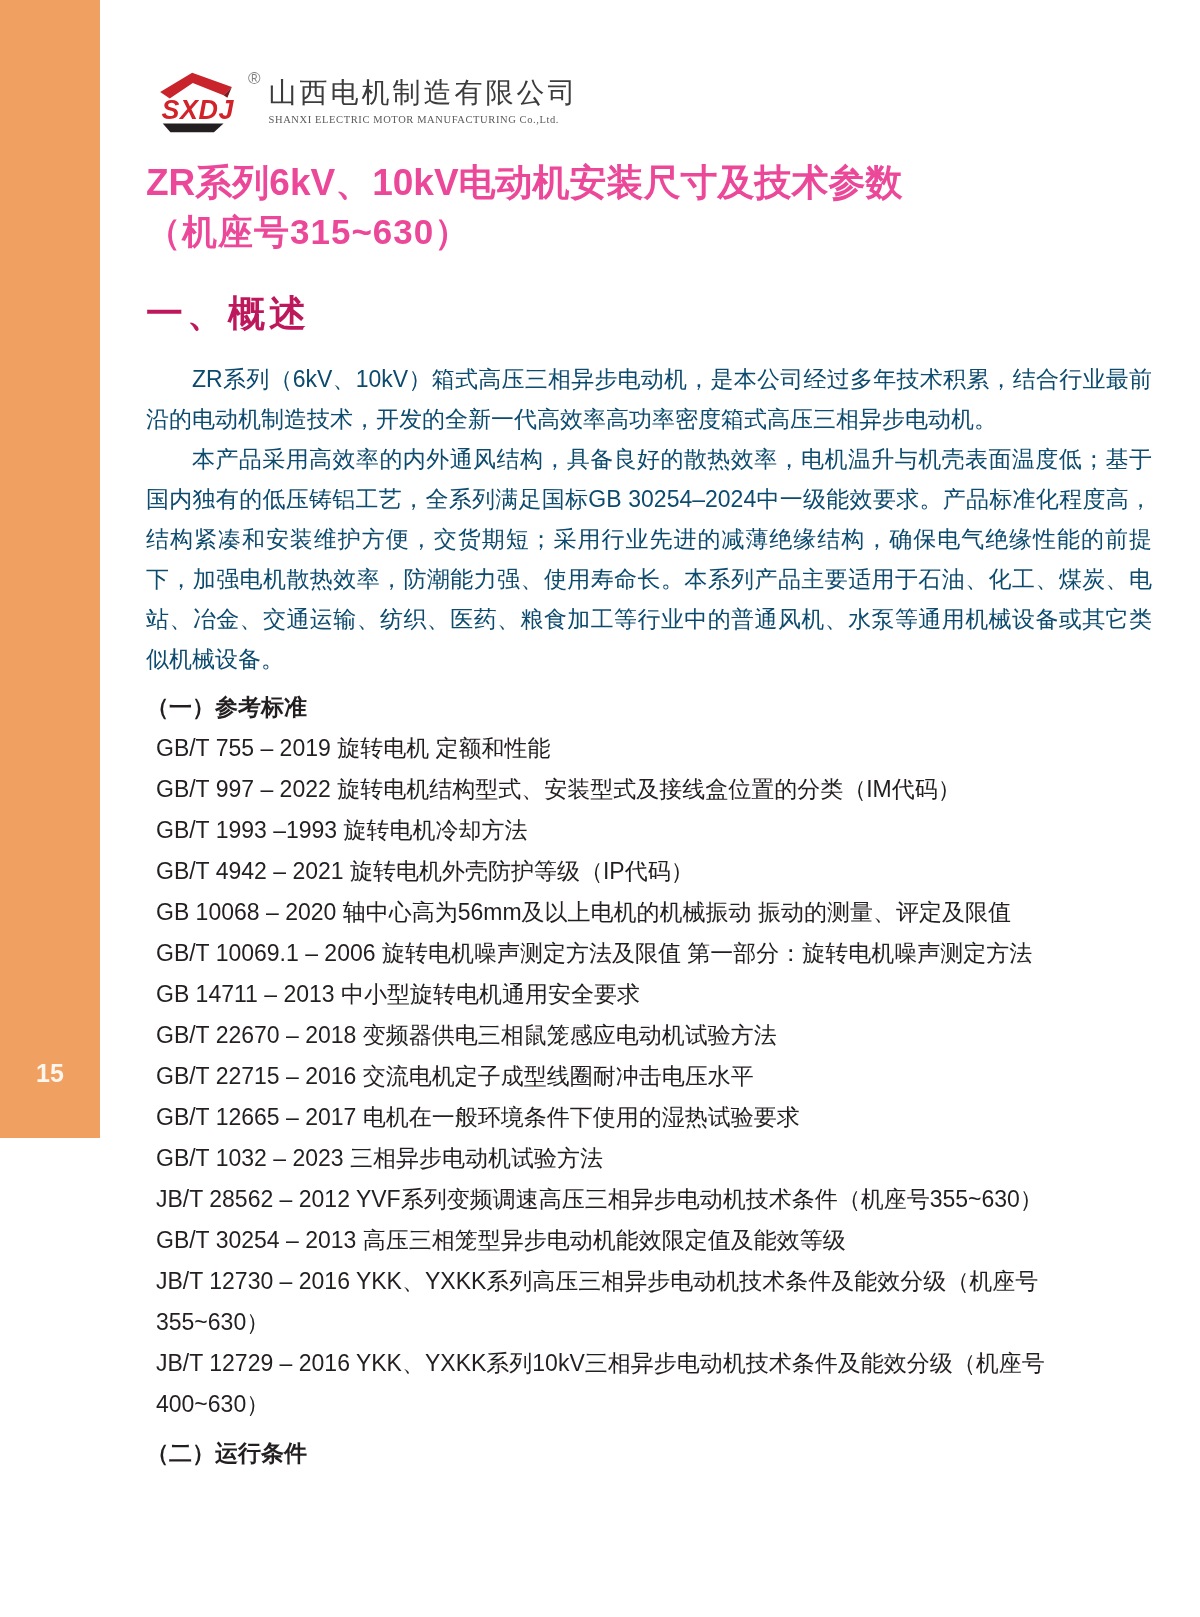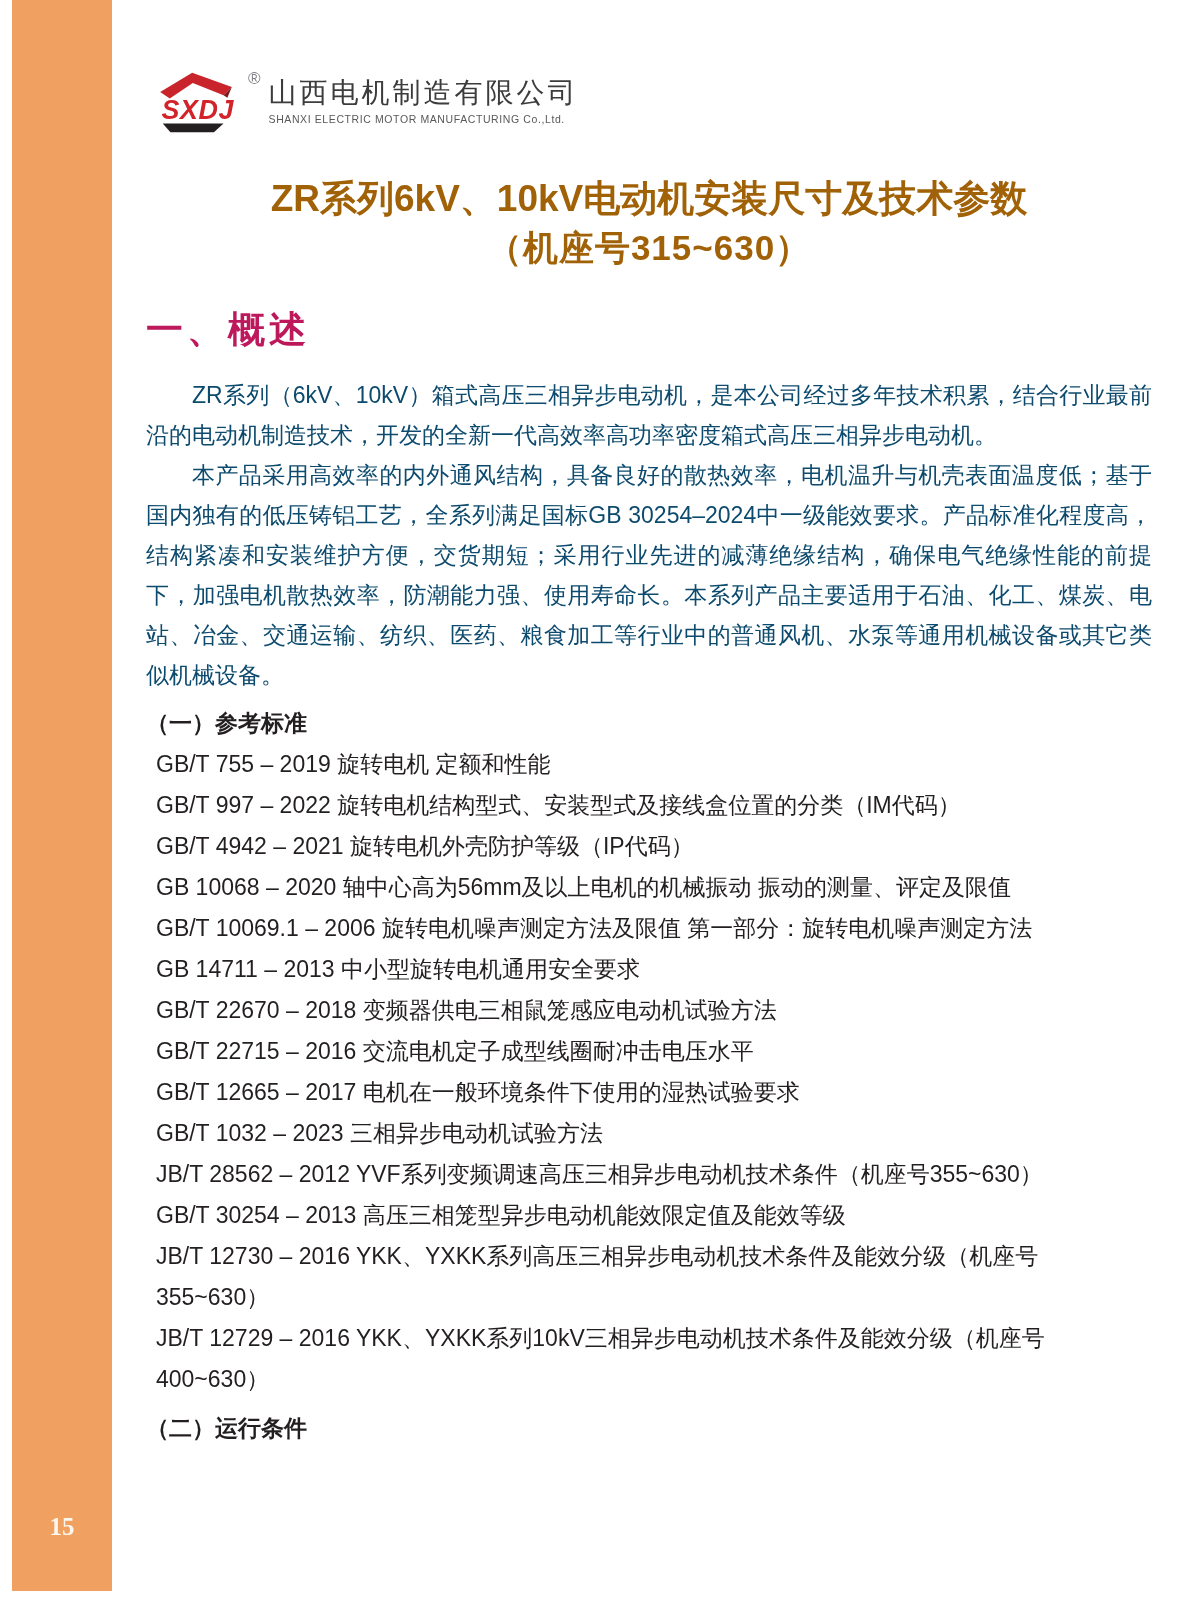--- a/index.html
+++ b/index.html
@@ -8,24 +8,23 @@
     font-family: "Liberation Sans", "DejaVu Sans", sans-serif;
     background: #ffffff;
     color: #231f20;
     position: relative;
     width: 1200px;
     height: 1617px;
     overflow: hidden;
   }
   .sidebar {
     position: absolute;
-    left: 12px; top: 0;
-    width: 100px; height: 1591px;
+    left: 0; top: 0;
+    width: 100px; height: 1138px;
     background: #F0A161;
-    font-family: Liberation Serif, serif;
   }
   .page-number {
     position: absolute;
     bottom: 50px;
     width: 100%;
     text-align: center;
     color: #fdf6ec;
     font-size: 25px;
     font-weight: bold;
   }
@@ -56,26 +55,27 @@
     color: #3c3c3d;
     letter-spacing: 3px;
     font-weight: 500;
     line-height: 1.15;
   }
   .company-en {
     font-size: 10.5px;
     color: #58595b;
     letter-spacing: 0.6px;
     margin-top: 4px;
+    font-family: Liberation Serif, serif;
   }
   
   .doc-title {
-    margin-top: 40px;
-    text-align: center;
-    color: #a16207;
+    margin-top: 24px;
+    text-align: left;
+    color: #ec4899;
     font-weight: bold;
     font-size: 37px;
     line-height: 1.35;
   }
   .doc-title .line2 { font-size: 35px; letter-spacing: 1px; }
   
   .overview-heading {
     margin: 34px 0 20px 0;
     color: #be185d;
     font-weight: bold;
@@ -142,20 +142,21 @@
 
   <div class="overview-heading">一、概述</div>
 
   <p class="body-para">ZR系列（6kV、10kV）箱式高压三相异步电动机，是本公司经过多年技术积累，结合行业最前沿的电动机制造技术，开发的全新一代高效率高功率密度箱式高压三相异步电动机。</p>
   <p class="body-para">本产品采用高效率的内外通风结构，具备良好的散热效率，电机温升与机壳表面温度低；基于国内独有的低压铸铝工艺，全系列满足国标GB 30254–2024中一级能效要求。产品标准化程度高，结构紧凑和安装维护方便，交货期短；采用行业先进的减薄绝缘结构，确保电气绝缘性能的前提下，加强电机散热效率，防潮能力强、使用寿命长。本系列产品主要适用于石油、化工、煤炭、电站、冶金、交通运输、纺织、医药、粮食加工等行业中的普通风机、水泵等通用机械设备或其它类似机械设备。</p>
 
   <div class="sub-heading">（一）参考标准</div>
   <ul class="standards-list">
     <li>GB/T 755 – 2019  旋转电机 定额和性能</li>
     <li>GB/T 997 – 2022 旋转电机结构型式、安装型式及接线盒位置的分类（IM代码）</li>
+    <li>GB/T 1993 –1993 旋转电机冷却方法</li>
     <li>GB/T 4942 – 2021 旋转电机外壳防护等级（IP代码）</li>
     <li>GB 10068 – 2020 轴中心高为56mm及以上电机的机械振动 振动的测量、评定及限值</li>
     <li>GB/T 10069.1 – 2006 旋转电机噪声测定方法及限值 第一部分：旋转电机噪声测定方法</li>
     <li>GB 14711 – 2013 中小型旋转电机通用安全要求</li>
     <li>GB/T 22670 – 2018 变频器供电三相鼠笼感应电动机试验方法</li>
     <li>GB/T 22715 – 2016 交流电机定子成型线圈耐冲击电压水平</li>
     <li>GB/T 12665 – 2017 电机在一般环境条件下使用的湿热试验要求</li>
     <li>GB/T 1032 – 2023 三相异步电动机试验方法</li>
     <li>JB/T 28562 – 2012 YVF系列变频调速高压三相异步电动机技术条件（机座号355~630）</li>
     <li>GB/T 30254 – 2013 高压三相笼型异步电动机能效限定值及能效等级</li>

